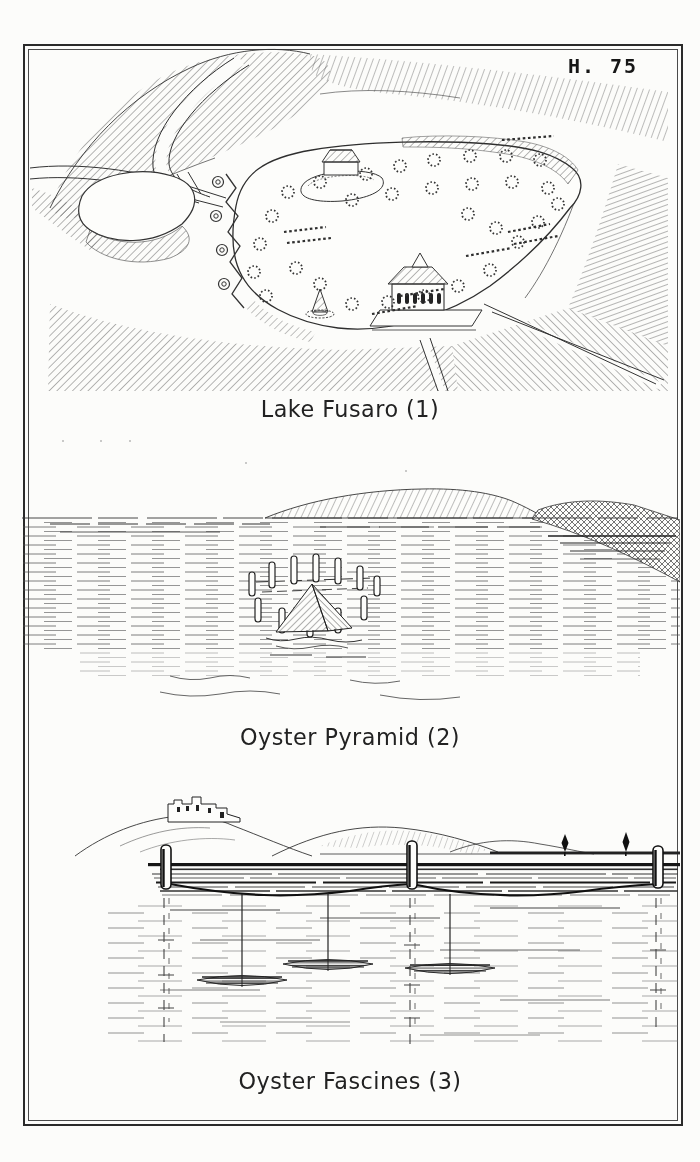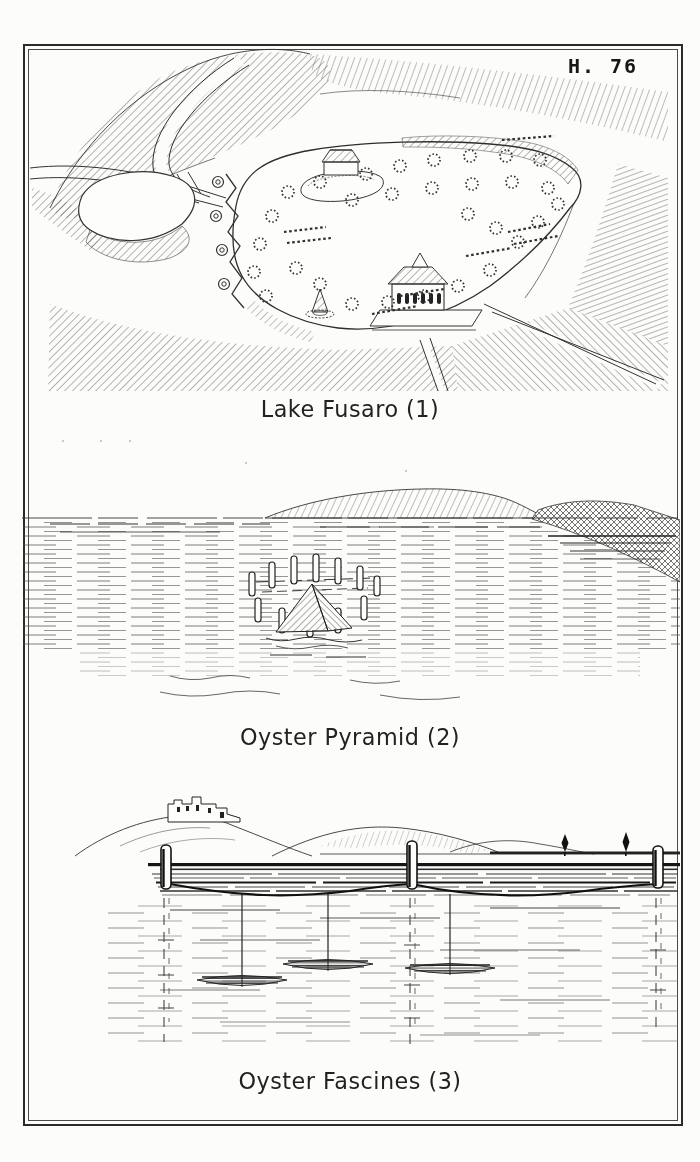--- a/index.html
+++ b/index.html
@@ -39,21 +39,21 @@
   svg{display:block;}
   .speck{position:absolute;width:2px;height:2px;background:#9a9a9a;border-radius:50%;opacity:.7;}
 </style>
 </head>
 <body>
 
 <div class="plate-frame-outer">
   <div class="plate-frame-inner"></div>
 </div>
 
-<div class="plate-number">H. 76</div>
+<div class="plate-number">H. 75</div>
 
 <div class="figure fig1">
 <svg width="660" height="345" viewBox="0 0 660 345">
   <defs>
     <pattern id="f1h45" width="5.5" height="5.5" patternUnits="userSpaceOnUse" patternTransform="rotate(45)">
       <line x1="0" y1="0" x2="0" y2="5.5" stroke="#3c3c3c" stroke-width="0.75"></line>
     </pattern>
     <pattern id="f1h135" width="5.5" height="5.5" patternUnits="userSpaceOnUse" patternTransform="rotate(135)">
       <line x1="0" y1="0" x2="0" y2="5.5" stroke="#3c3c3c" stroke-width="0.75"></line>
     </pattern>

